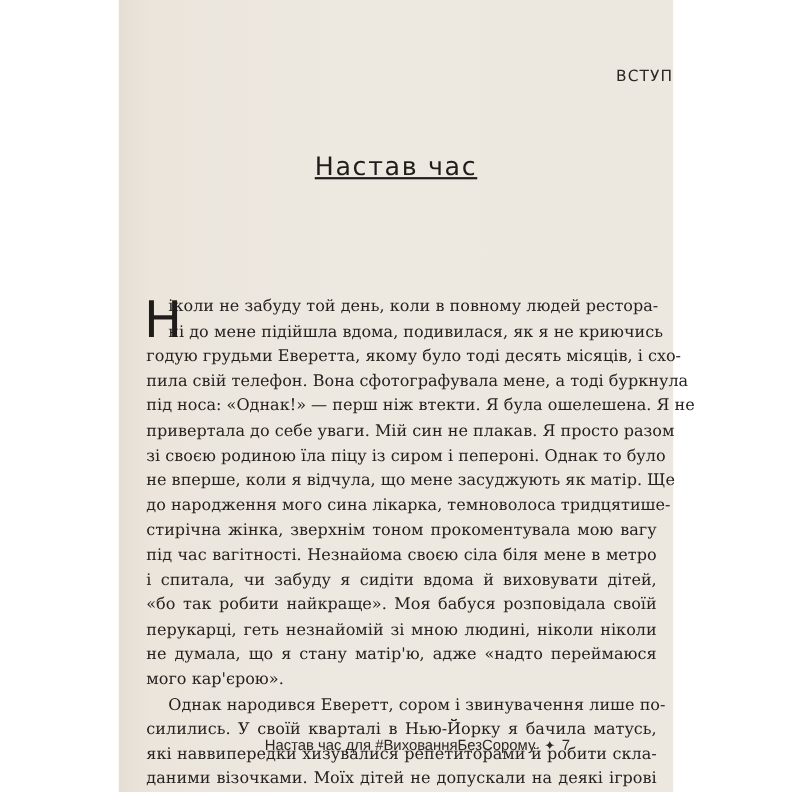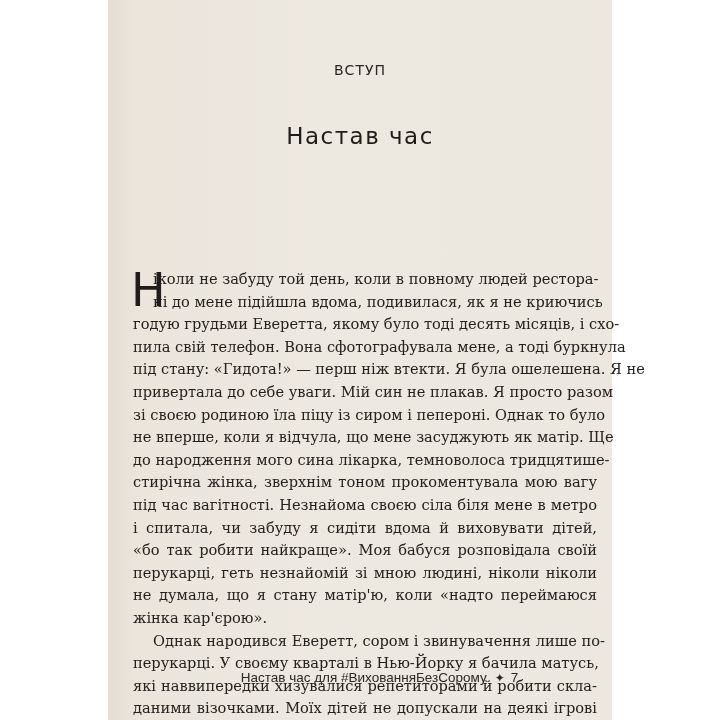--- a/index.html
+++ b/index.html
@@ -4,21 +4,21 @@
   <style>
     html, body { margin: 0; padding: 0; }
     body {
       width: 720px; height: 720px; background: #ffffff; position: relative; overflow: hidden;
     }
     .page {
       position: absolute; left: 108px; top: 0; width: 504px; height: 720px;
       background: linear-gradient(90deg, #e6ded3 0%, #ebe5dc 6%, #ede8e0 40%, #ece7df 100%);
     }
     .chapter-label {
-      position: absolute; left: 0; right: 0; top: 62px; text-align: center;
+      position: absolute; left: 0; right: 0; top: 62px; text-align: right;
       font-family: "DejaVu Sans", sans-serif; font-size: 14px; letter-spacing: 1px; color: #2a2724;
     }
     .chapter-title {
       position: absolute; left: 0; right: 0; top: 119px; text-align: center;
       font-family: "DejaVu Sans", sans-serif; font-size: 23px; line-height: 34px; letter-spacing: 1.5px;
       color: #1f1c1a; font-weight: normal;
     }
     .body-text {
       position: absolute; left: 25px; width: 464px; top: 268px;
       font-family: "DejaVu Serif", serif; font-size: 14.6px; line-height: 22.6px;
@@ -37,44 +37,44 @@
       font-family: "Liberation Sans", sans-serif; font-size: 13.5px; color: #2a2724; margin-left: 39px;
     }
     .footer .diamond { margin: 0 6px 0 8px; font-size: 12px; }
   </style>
 </head>
 <body>
 
 <div class="page">
   <div class="chapter-label">ВСТУП</div>
 
-  <h1 class="chapter-title" style="margin:0;">
+  <h1 class="chapter-title" style="margin:16px;text-decoration:underline;">
     <span style="display:block">Настав час</span>
   </h1>
 
   <div class="body-text">
     <span class="dropcap">Н</span>
     <span class="line dropped">іколи не забуду той день, коли в повному людей рестора-</span>
     <span class="line dropped">ні до мене підійшла вдома, подивилася, як я не криючись</span>
     <span class="line">годую грудьми Еверетта, якому було тоді десять місяців, і схо-</span>
     <span class="line">пила свій телефон. Вона сфотографувала мене, а тоді буркнула</span>
-    <span class="line">під стану: «Гидота!» — перш ніж втекти. Я була ошелешена. Я не</span>
+    <span class="line">під носа: «Однак!» — перш ніж втекти. Я була ошелешена. Я не</span>
     <span class="line">привертала до себе уваги. Мій син не плакав. Я просто разом</span>
     <span class="line">зі своєю родиною їла піцу із сиром і пепероні. Однак то було</span>
     <span class="line">не вперше, коли я відчула, що мене засуджують як матір. Ще</span>
     <span class="line">до народження мого сина лікарка, темноволоса тридцятише-</span>
     <span class="line">стирічна жінка, зверхнім тоном прокоментувала мою вагу</span>
     <span class="line">під час вагітності. Незнайома своєю сіла біля мене в метро</span>
     <span class="line">і спитала, чи забуду я сидіти вдома й виховувати дітей,</span>
     <span class="line">«бо так робити найкраще». Моя бабуся розповідала своїй</span>
     <span class="line">перукарці, геть незнайомій зі мною людині, ніколи ніколи</span>
-    <span class="line">не думала, що я стану матір'ю, коли «надто переймаюся</span>
-    <span class="line last">жінка кар'єрою».</span>
+    <span class="line">не думала, що я стану матір'ю, адже «надто переймаюся</span>
+    <span class="line last">мого кар'єрою».</span>
     <span class="line indent">Однак народився Еверетт, сором і звинувачення лише по-</span>
-    <span class="line">перукарці. У своєму кварталі в Нью-Йорку я бачила матусь,</span>
+    <span class="line">силились. У своїй кварталі в Нью-Йорку я бачила матусь,</span>
     <span class="line">які наввипередки хизувалися репетиторами й робити скла-</span>
     <span class="line">даними візочками. Моїх дітей не допускали на деякі ігрові</span>
   </div>
 
   <div class="footer">
     <span>Настав час для #ВихованняБезСорому</span><span class="diamond">✦</span><span>7</span>
   </div>
 </div>
 
 </body></html>

